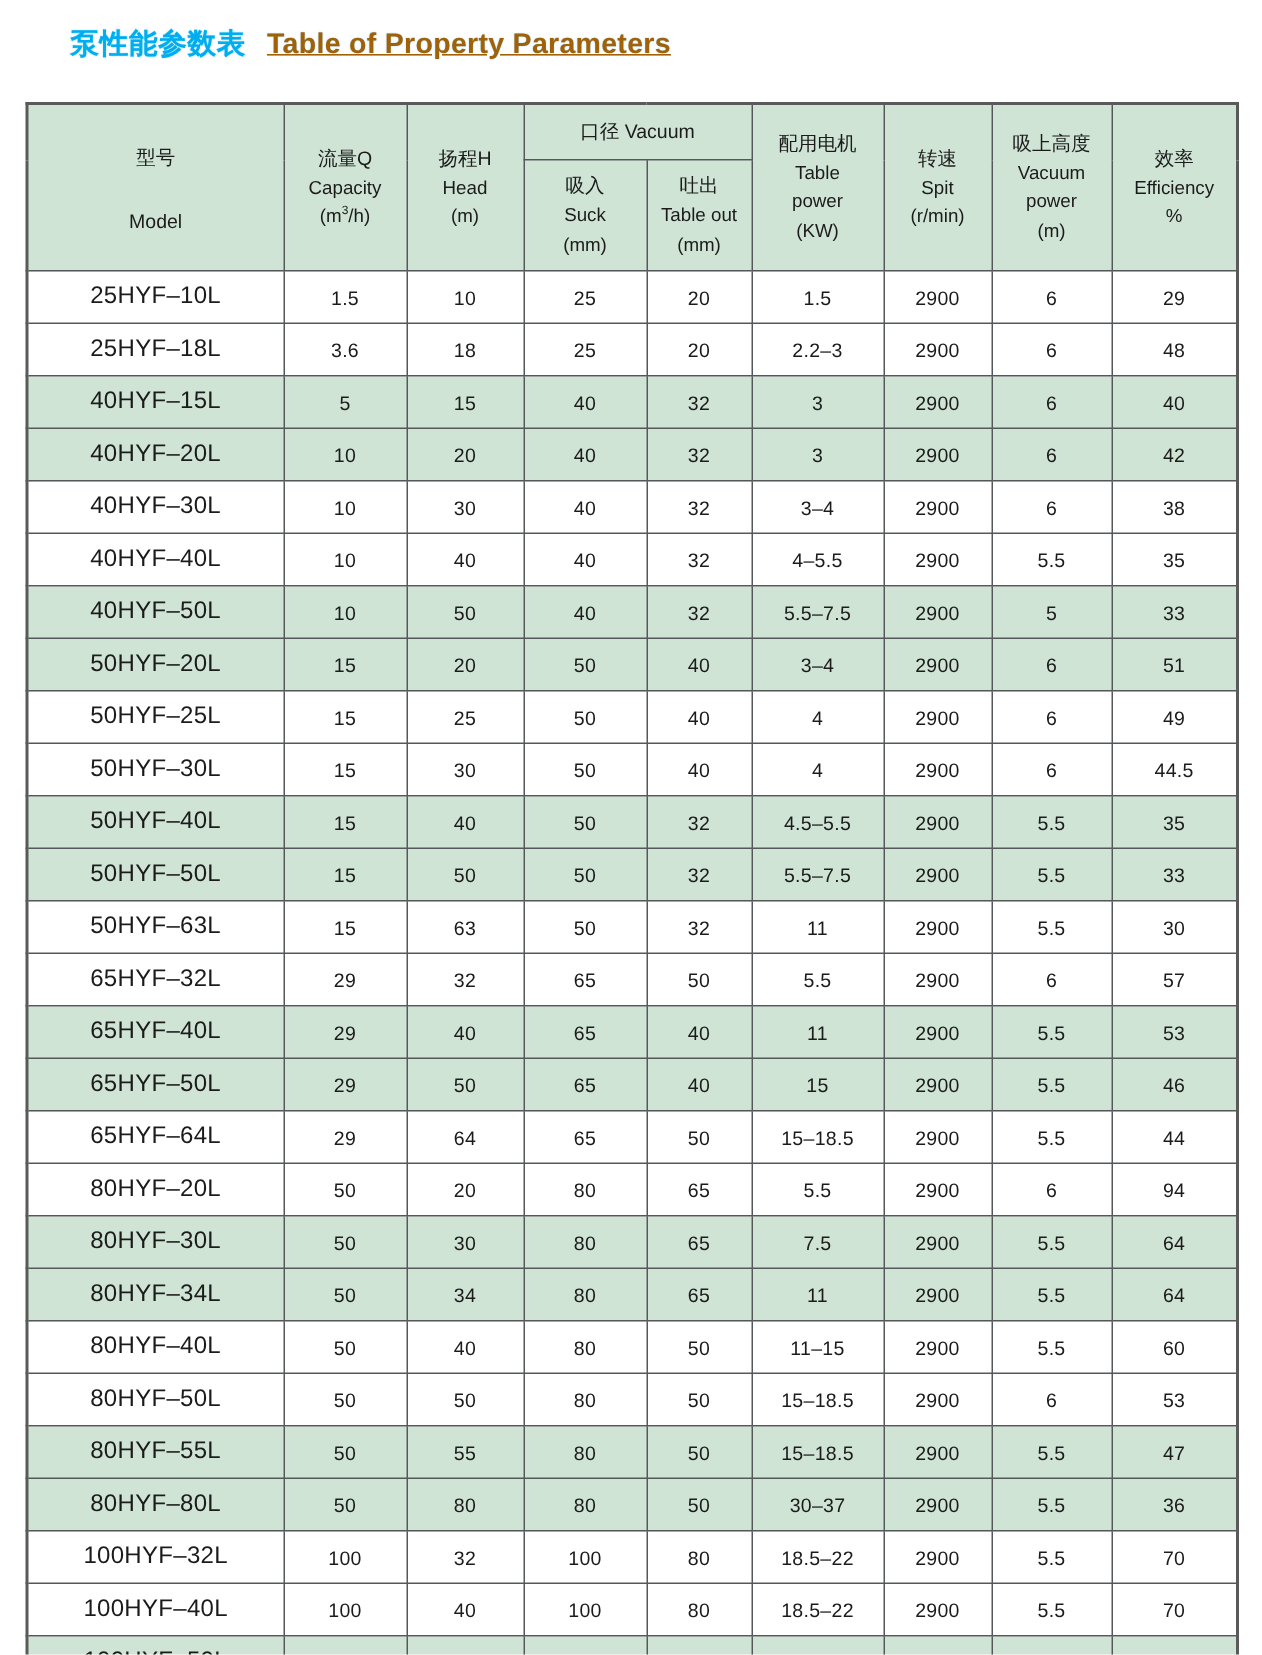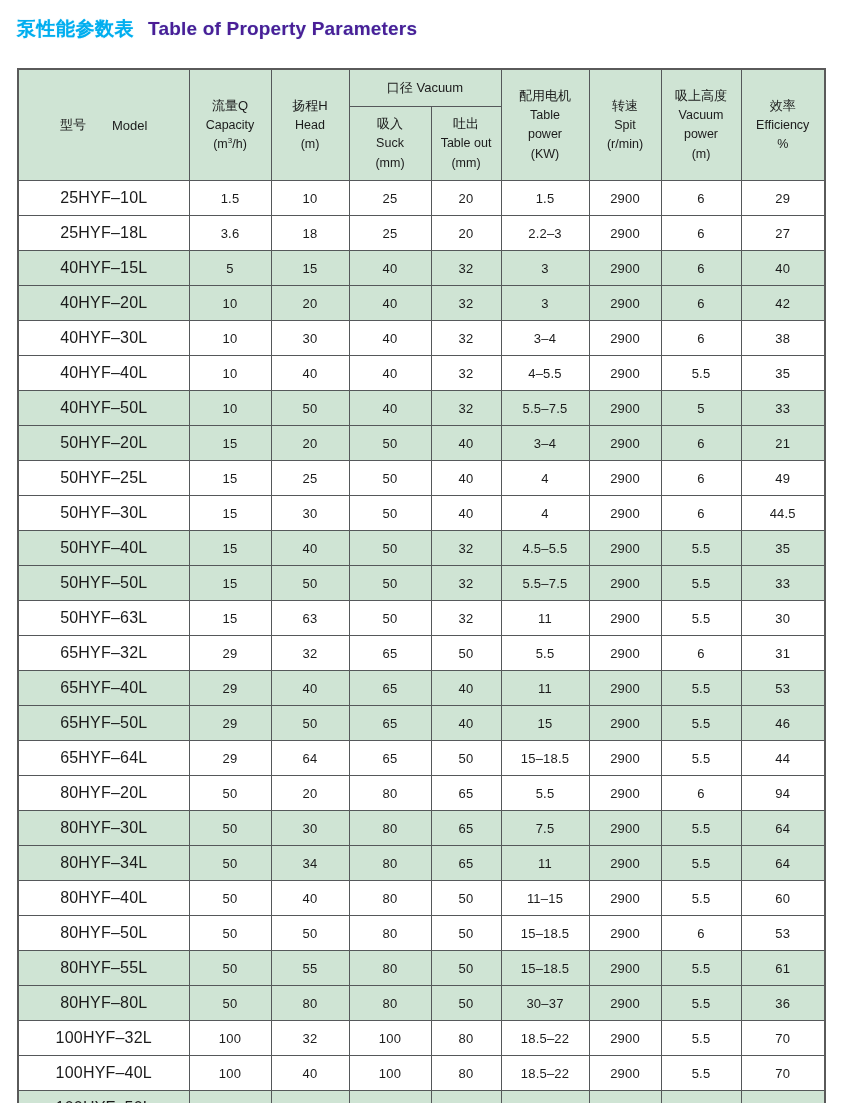--- a/index.html
+++ b/index.html
@@ -26,27 +26,29 @@
     align-items: baseline;
     gap: 14px;
     white-space: nowrap;
   }
   .title-cn {
     font-size: 19px;
     font-weight: bold;
     color: #00aeef;
     letter-spacing: 0.5px;
     text-shadow: 0 0 1px rgba(0,174,239,0.55);
+    margin-left: 30px;
   }
   .title-en {
     font-size: 19px;
     font-weight: bold;
-    color: #4c1d95;
+    color: #a16207;
     letter-spacing: 0.2px;
     text-shadow: 0 0 1px rgba(41,168,224,0.5);
+    text-decoration: underline;
   }
 
   
   .table-wrap {
     position: absolute;
     left: 17px;
     top: 68px;
     width: 807px;
   }
   table.params {
@@ -79,21 +81,21 @@
     padding: 7px 2px;
   }
   .hd-stack .cn { font-size: 13px; }
   .hd-merged {
     font-size: 13px;
     padding: 9px 2px;
     line-height: 1.4;
   }
   .hd-model {
     display: flex;
-    flex-direction: row;
+    flex-direction: column;
     align-items: center;
     justify-content: center;
     gap: 26px;
     font-size: 13px;
     padding: 13px 18px;
   }
   td.cal-parent { border-bottom: 1px solid #55585a; }
 
   
   tbody td {
@@ -215,21 +217,21 @@
         </tr>
         <tr>
           <td class="model-cell">25HYF–18L</td>
           <td>3.6</td>
           <td>18</td>
           <td>25</td>
           <td>20</td>
           <td>2.2–3</td>
           <td>2900</td>
           <td>6</td>
-          <td>27</td>
+          <td>48</td>
         </tr>
         <tr class="shaded">
           <td class="model-cell">40HYF–15L</td>
           <td>5</td>
           <td>15</td>
           <td>40</td>
           <td>32</td>
           <td>3</td>
           <td>2900</td>
           <td>6</td>
@@ -281,21 +283,21 @@
         </tr>
         <tr class="shaded">
           <td class="model-cell">50HYF–20L</td>
           <td>15</td>
           <td>20</td>
           <td>50</td>
           <td>40</td>
           <td>3–4</td>
           <td>2900</td>
           <td>6</td>
-          <td>21</td>
+          <td>51</td>
         </tr>
         <tr>
           <td class="model-cell">50HYF–25L</td>
           <td>15</td>
           <td>25</td>
           <td>50</td>
           <td>40</td>
           <td>4</td>
           <td>2900</td>
           <td>6</td>
@@ -347,21 +349,21 @@
         </tr>
         <tr>
           <td class="model-cell">65HYF–32L</td>
           <td>29</td>
           <td>32</td>
           <td>65</td>
           <td>50</td>
           <td>5.5</td>
           <td>2900</td>
           <td>6</td>
-          <td>31</td>
+          <td>57</td>
         </tr>
         <tr class="shaded">
           <td class="model-cell">65HYF–40L</td>
           <td>29</td>
           <td>40</td>
           <td>65</td>
           <td>40</td>
           <td>11</td>
           <td>2900</td>
           <td>5.5</td>
@@ -446,21 +448,21 @@
         </tr>
         <tr class="shaded">
           <td class="model-cell">80HYF–55L</td>
           <td>50</td>
           <td>55</td>
           <td>80</td>
           <td>50</td>
           <td>15–18.5</td>
           <td>2900</td>
           <td>5.5</td>
-          <td>61</td>
+          <td>47</td>
         </tr>
         <tr class="shaded">
           <td class="model-cell">80HYF–80L</td>
           <td>50</td>
           <td>80</td>
           <td>80</td>
           <td>50</td>
           <td>30–37</td>
           <td>2900</td>
           <td>5.5</td>

